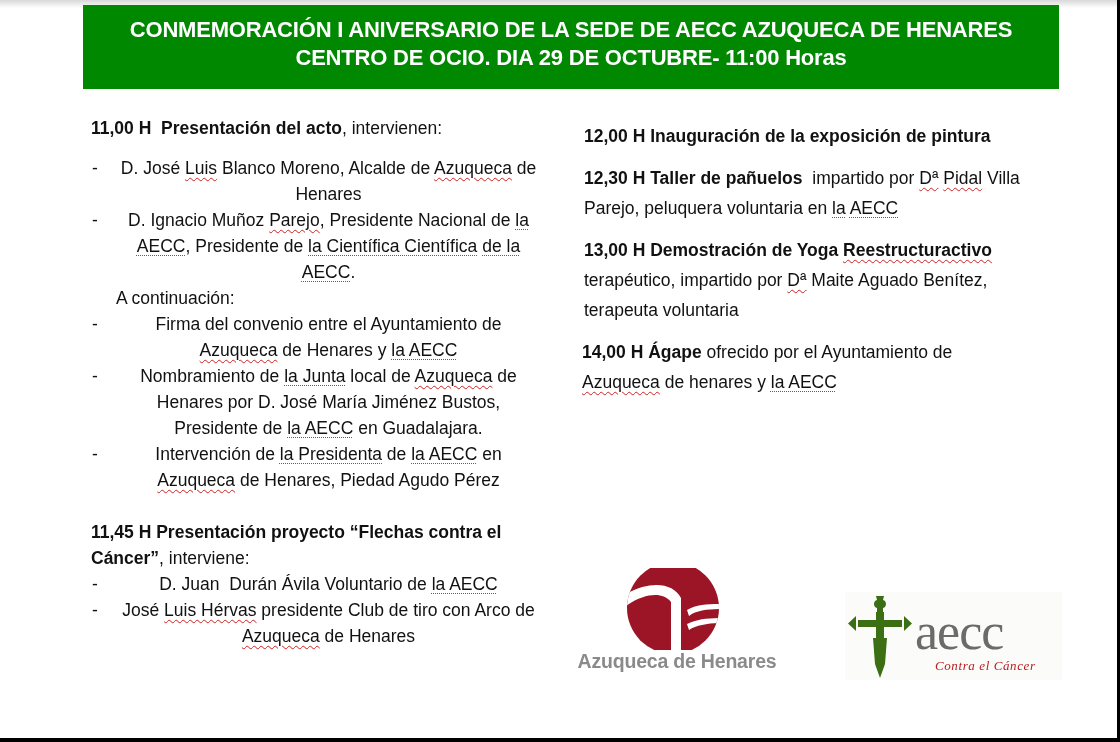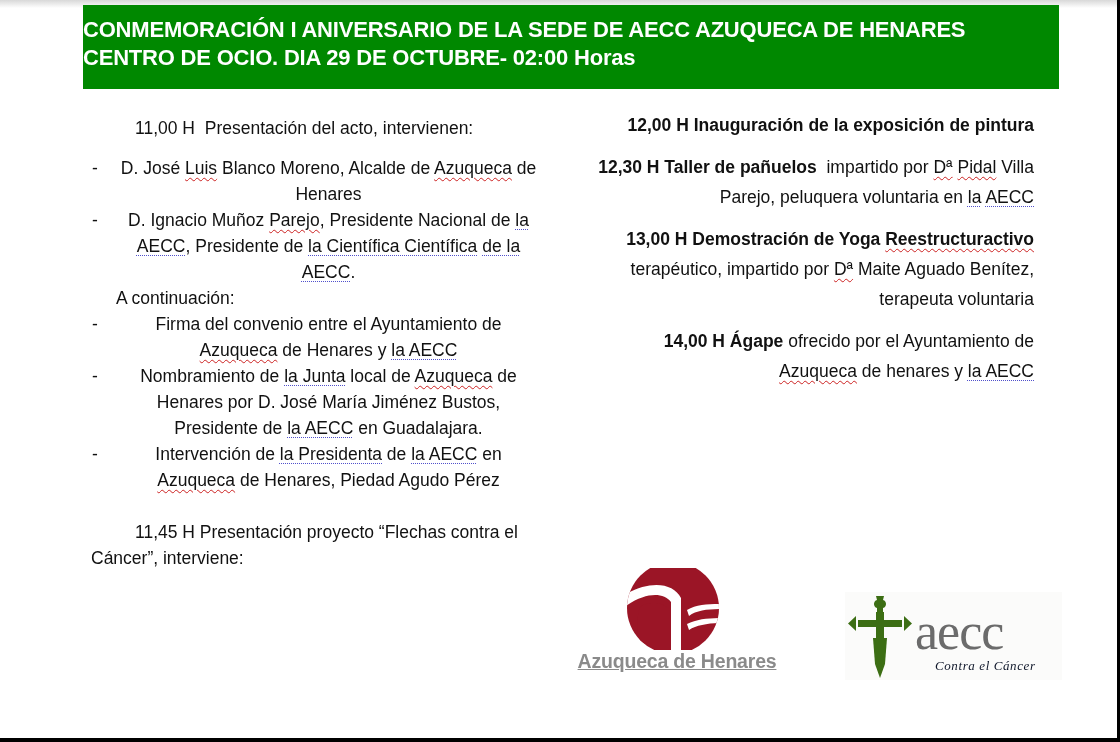--- a/index.html
+++ b/index.html
@@ -12,93 +12,97 @@
   .top-shadow {
     position: absolute; left: 0; top: 0; width: 1120px; height: 8px;
     background: linear-gradient(#d8d8d8, #ffffff);
   }
   .right-border { position: absolute; right: 0; top: 0; width: 3px; height: 742px; background: #000; }
   .bottom-border { position: absolute; left: 0; bottom: 0; width: 1120px; height: 4px; background: #000; }
 
   .banner {
     position: absolute; left: 83px; top: 5px; width: 976px; height: 84px;
     background: #008800;
-    color: #ffffff; 
+    color: #ffffff; text-align: center;
     font-weight: bold; font-size: 22px; line-height: 28px;
     padding-top: 11px; box-sizing: border-box;
     letter-spacing: -0.2px;
   }
   .banner div { white-space: nowrap; }
 
   .col { position: absolute; font-size: 17.5px; line-height: 26px; }
   .col-left { left: 91px; top: 115px; width: 450px; }
-  .col-right { left: 584px; top: 110px; width: 450px; text-align: right; }
+  .col-right { left: 584px; top: 121px; width: 450px; }
 
   .heading { margin: 0; }
-  .heading b { font-weight: normal; margin-left: 44px; }
+  .heading b { font-weight: bold; }
   .gap { height: 14px; }
 
   ul.dash { list-style: none; margin: 0; padding: 0; }
   ul.dash li { position: relative; padding-left: 25px; text-align: center; }
   ul.dash li::before {
     content: "-"; position: absolute; left: 1px; top: 0;
   }
   .cont { padding-left: 25px; }
 
   .sp { text-decoration: underline wavy #cc2222; text-decoration-thickness: 1px; text-underline-offset: 3px; }
   .gr { text-decoration: underline dotted #5050cc; text-decoration-thickness: 1px; text-underline-offset: 3px; }
 
   .r-block { margin-bottom: 12px; line-height: 30px; }
 
   
   .logo-azu { position: absolute; left: 563px; top: 568px; width: 228px; height: 110px; }
   .logo-azu .caption {
     position: absolute; left: 0; top: 82px; width: 228px; text-align: center;
-    color: #8a8a8a; font-weight: bold; font-size: 19.5px; letter-spacing: -0.2px; text-decoration: underline;
+    color: #8a8a8a; font-weight: bold; font-size: 19.5px; letter-spacing: -0.2px;
   }
   .logo-aecc {
     position: absolute; left: 845px; top: 592px; width: 217px; height: 88px;
     background: #fbfbfa;
   }
   .logo-aecc .word {
     position: absolute; left: 70px; top: 14px;
     font-family: "Liberation Serif", "DejaVu Serif", serif;
     font-size: 52px; color: #6b6b6b; letter-spacing: -1px; line-height: 52px;
   }
   .logo-aecc .tag {
     position: absolute; left: 90px; top: 66px;
     font-family: "Liberation Serif", "DejaVu Serif", serif; font-style: italic;
-    font-size: 13px; color: #0f172a; letter-spacing: 0.6px;
+    font-size: 13px; color: #b91c1c; letter-spacing: 0.6px;
   }
 </style>
 </head>
 <body>
 
 <div class="top-shadow"></div>
 
 <div class="banner">
   <div>CONMEMORACIÓN I ANIVERSARIO DE LA SEDE DE AECC  AZUQUECA DE HENARES</div>
-  <div>CENTRO DE OCIO. DIA 29 DE OCTUBRE- 02:00 Horas</div>
+  <div>CENTRO DE OCIO. DIA 29 DE OCTUBRE- 11:00 Horas</div>
 </div>
 
 <div class="col col-left">
   <p class="heading"><b>11,00 H&nbsp; Presentación del acto</b><span>, intervienen:</span></p>
   <div class="gap"></div>
   <ul class="dash">
     <li>D. José <span class="sp">Luis</span> Blanco Moreno, Alcalde de <span class="sp">Azuqueca</span> de Henares</li>
     <li>D. Ignacio Muñoz <span class="sp">Parejo</span>, Presidente Nacional de <span class="gr">la AECC</span>, Presidente de <span class="gr">la Científica Científica</span> <span class="gr">de la AECC</span>.</li>
   </ul>
   <div class="cont">A continuación:</div>
   <ul class="dash">
     <li>Firma del convenio entre el Ayuntamiento de <span class="sp">Azuqueca</span> de Henares y <span class="gr">la AECC</span></li>
     <li>Nombramiento de <span class="gr">la Junta</span> local de <span class="sp">Azuqueca</span> de Henares por D. José María Jiménez Bustos, Presidente de <span class="gr">la AECC</span> en Guadalajara.</li>
     <li>Intervención de <span class="gr">la Presidenta</span> de <span class="gr">la AECC</span> en <span class="sp">Azuqueca</span> de Henares, Piedad Agudo Pérez</li>
   </ul>
   <div style="height:26px"></div>
   <p class="heading"><b>11,45 H Presentación proyecto “Flechas contra el Cáncer”</b><span>, interviene:</span></p>
+  <ul class="dash">
+    <li>D. Juan&nbsp; Durán Ávila Voluntario de <span class="gr">la AECC</span></li>
+    <li>José <span class="sp">Luis Hérvas</span> presidente Club de tiro con Arco de <span class="sp">Azuqueca</span> de Henares</li>
+  </ul>
 </div>
 
 <div class="col col-right">
   <div class="r-block">
     <b>12,00 H Inauguración de la exposición de pintura</b><br>
   </div>
   <div class="r-block">
     <b>12,30 H Taller de pañuelos</b>&nbsp; <span>impartido por <span class="sp">Dª</span> <span class="sp">Pidal</span> Villa Parejo, peluquera voluntaria en <span class="gr">la</span> <span class="gr">AECC</span></span>
   </div>
   <div class="r-block">

